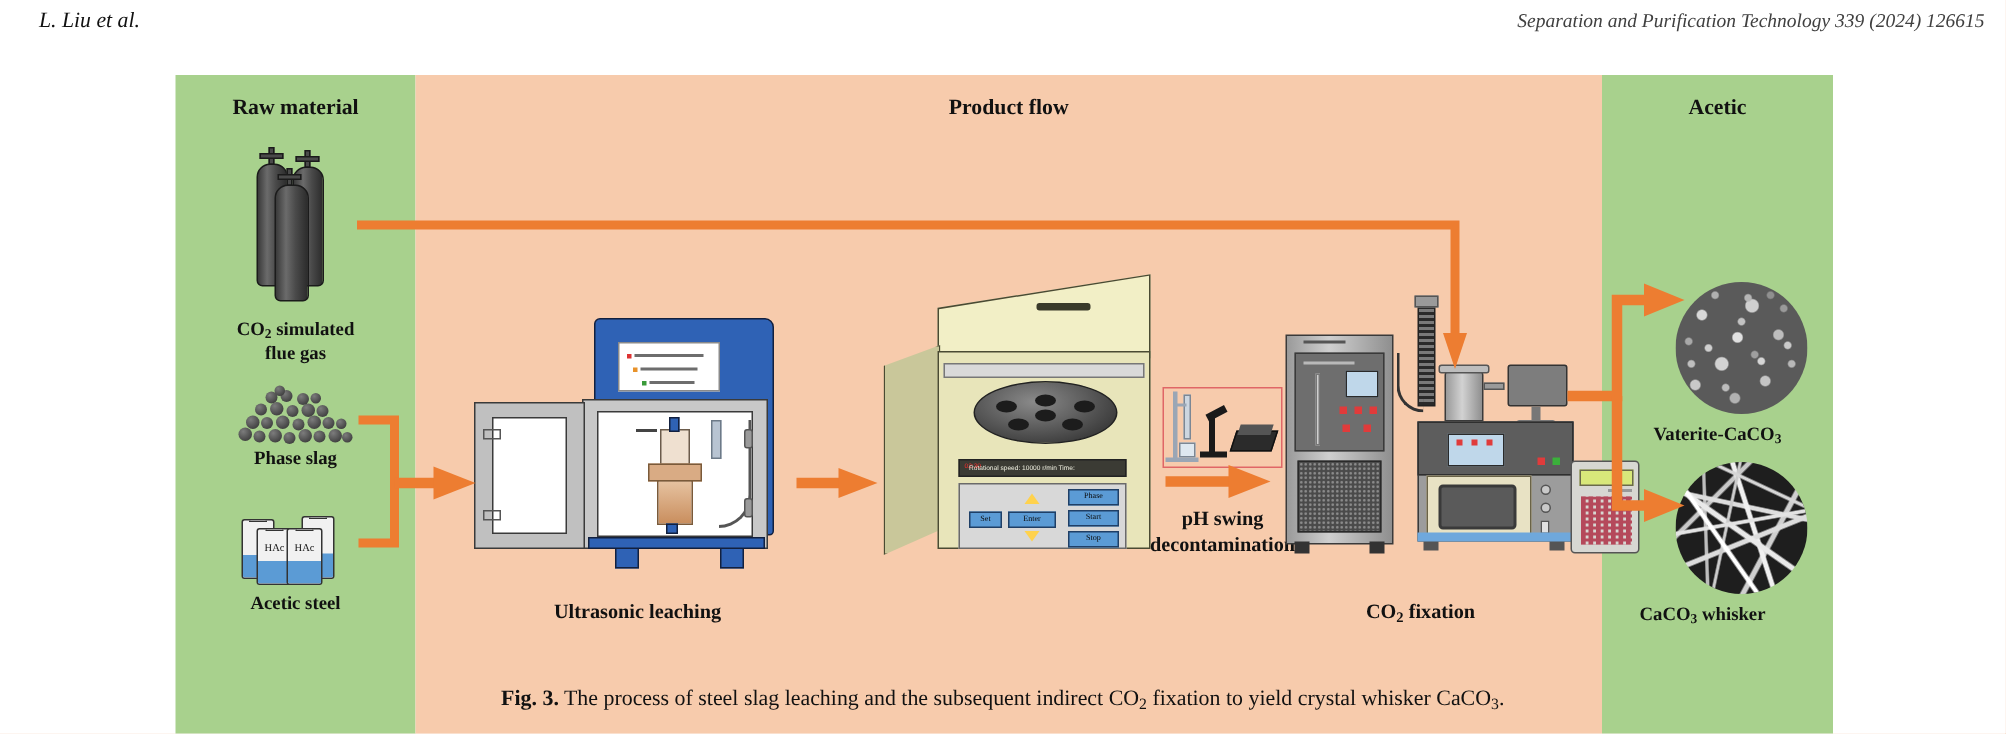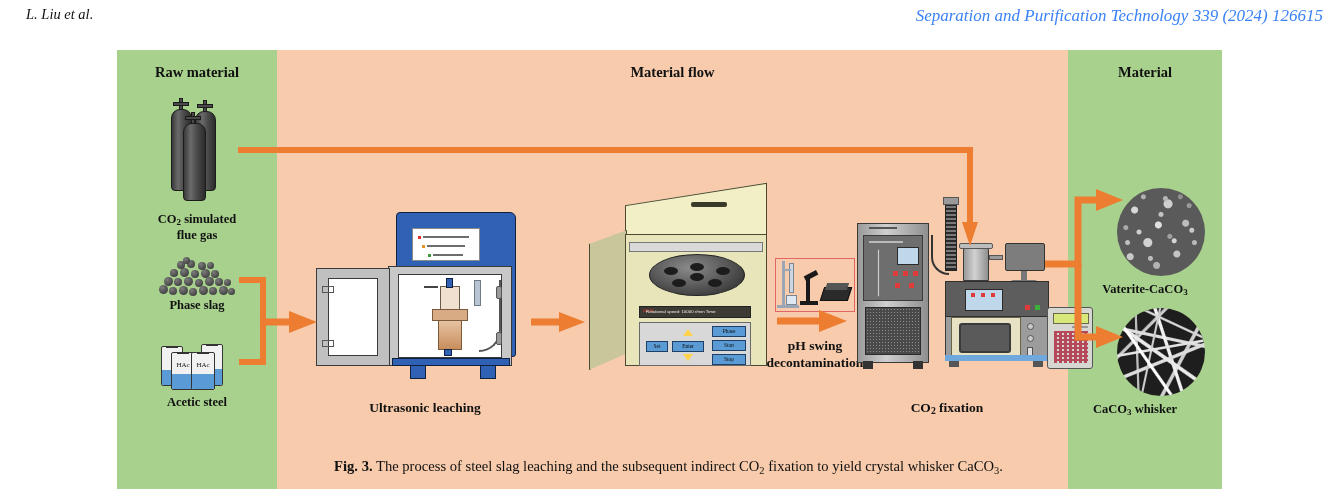--- a/index.html
+++ b/index.html
@@ -13,21 +13,21 @@
   .page { position: relative; width: 1337px; height: 489px; background: #fff; }
 
   
   .runhead { position: absolute; top: 6px; left: 0; width: 1337px; height: 22px; }
   .runhead .left {
     position: absolute; left: 26px; top: 0;
     font-style: italic; font-size: 14.5px; color: #111;
   }
   .runhead .right {
     position: absolute; right: 14px; top: 0;
-    font-style: italic; font-size: 17px; color: #3b82f6;
+    font-style: italic; font-size: 13px; color: #404040;
   }
 
   
   .figure { position: absolute; left: 117px; top: 50px; width: 1105px; height: 388px; }
   .panel { position: absolute; top: 0; height: 468px; }
   .panel.raw     { left: 0;    width: 160px; background: #a8d18d; }
   .panel.flow    { left: 160px; width: 791px; background: #f7cbac; }
   .panel.product { left: 951px; width: 154px; background: #a8d18d; }
 
   .panel-title {
@@ -188,24 +188,24 @@
     <div class="left">L. Liu et al.</div>
     <div class="right">Separation and Purification Technology 339 (2024) 126615</div>
   </div>
 
   <div class="figure">
 
     <div class="panel raw">
       <div class="panel-title">Raw material</div>
     </div>
     <div class="panel flow">
-      <div class="panel-title">Material flow</div>
+      <div class="panel-title">Product flow</div>
     </div>
     <div class="panel product">
-      <div class="panel-title">Material</div>
+      <div class="panel-title">Acetic</div>
     </div>
 
     <div class="gfx" style="left:42px; top:48px; width:80px; height:105px;">
       <div class="cylvalve" style="left:20px; top:0px; width:4px; height:12px;"></div>
       <div class="cylvalve" style="left:14px; top:4px; width:16px; height:4px;"></div>
       <div class="cyl" style="left:12px; top:11px; width:21px; height:82px;"></div>
 
       <div class="cylvalve" style="left:44px; top:2px; width:4px; height:12px;"></div>
       <div class="cylvalve" style="left:38px; top:6px; width:16px; height:4px;"></div>
       <div class="cyl" style="left:36px; top:13px; width:21px; height:80px;"></div>

